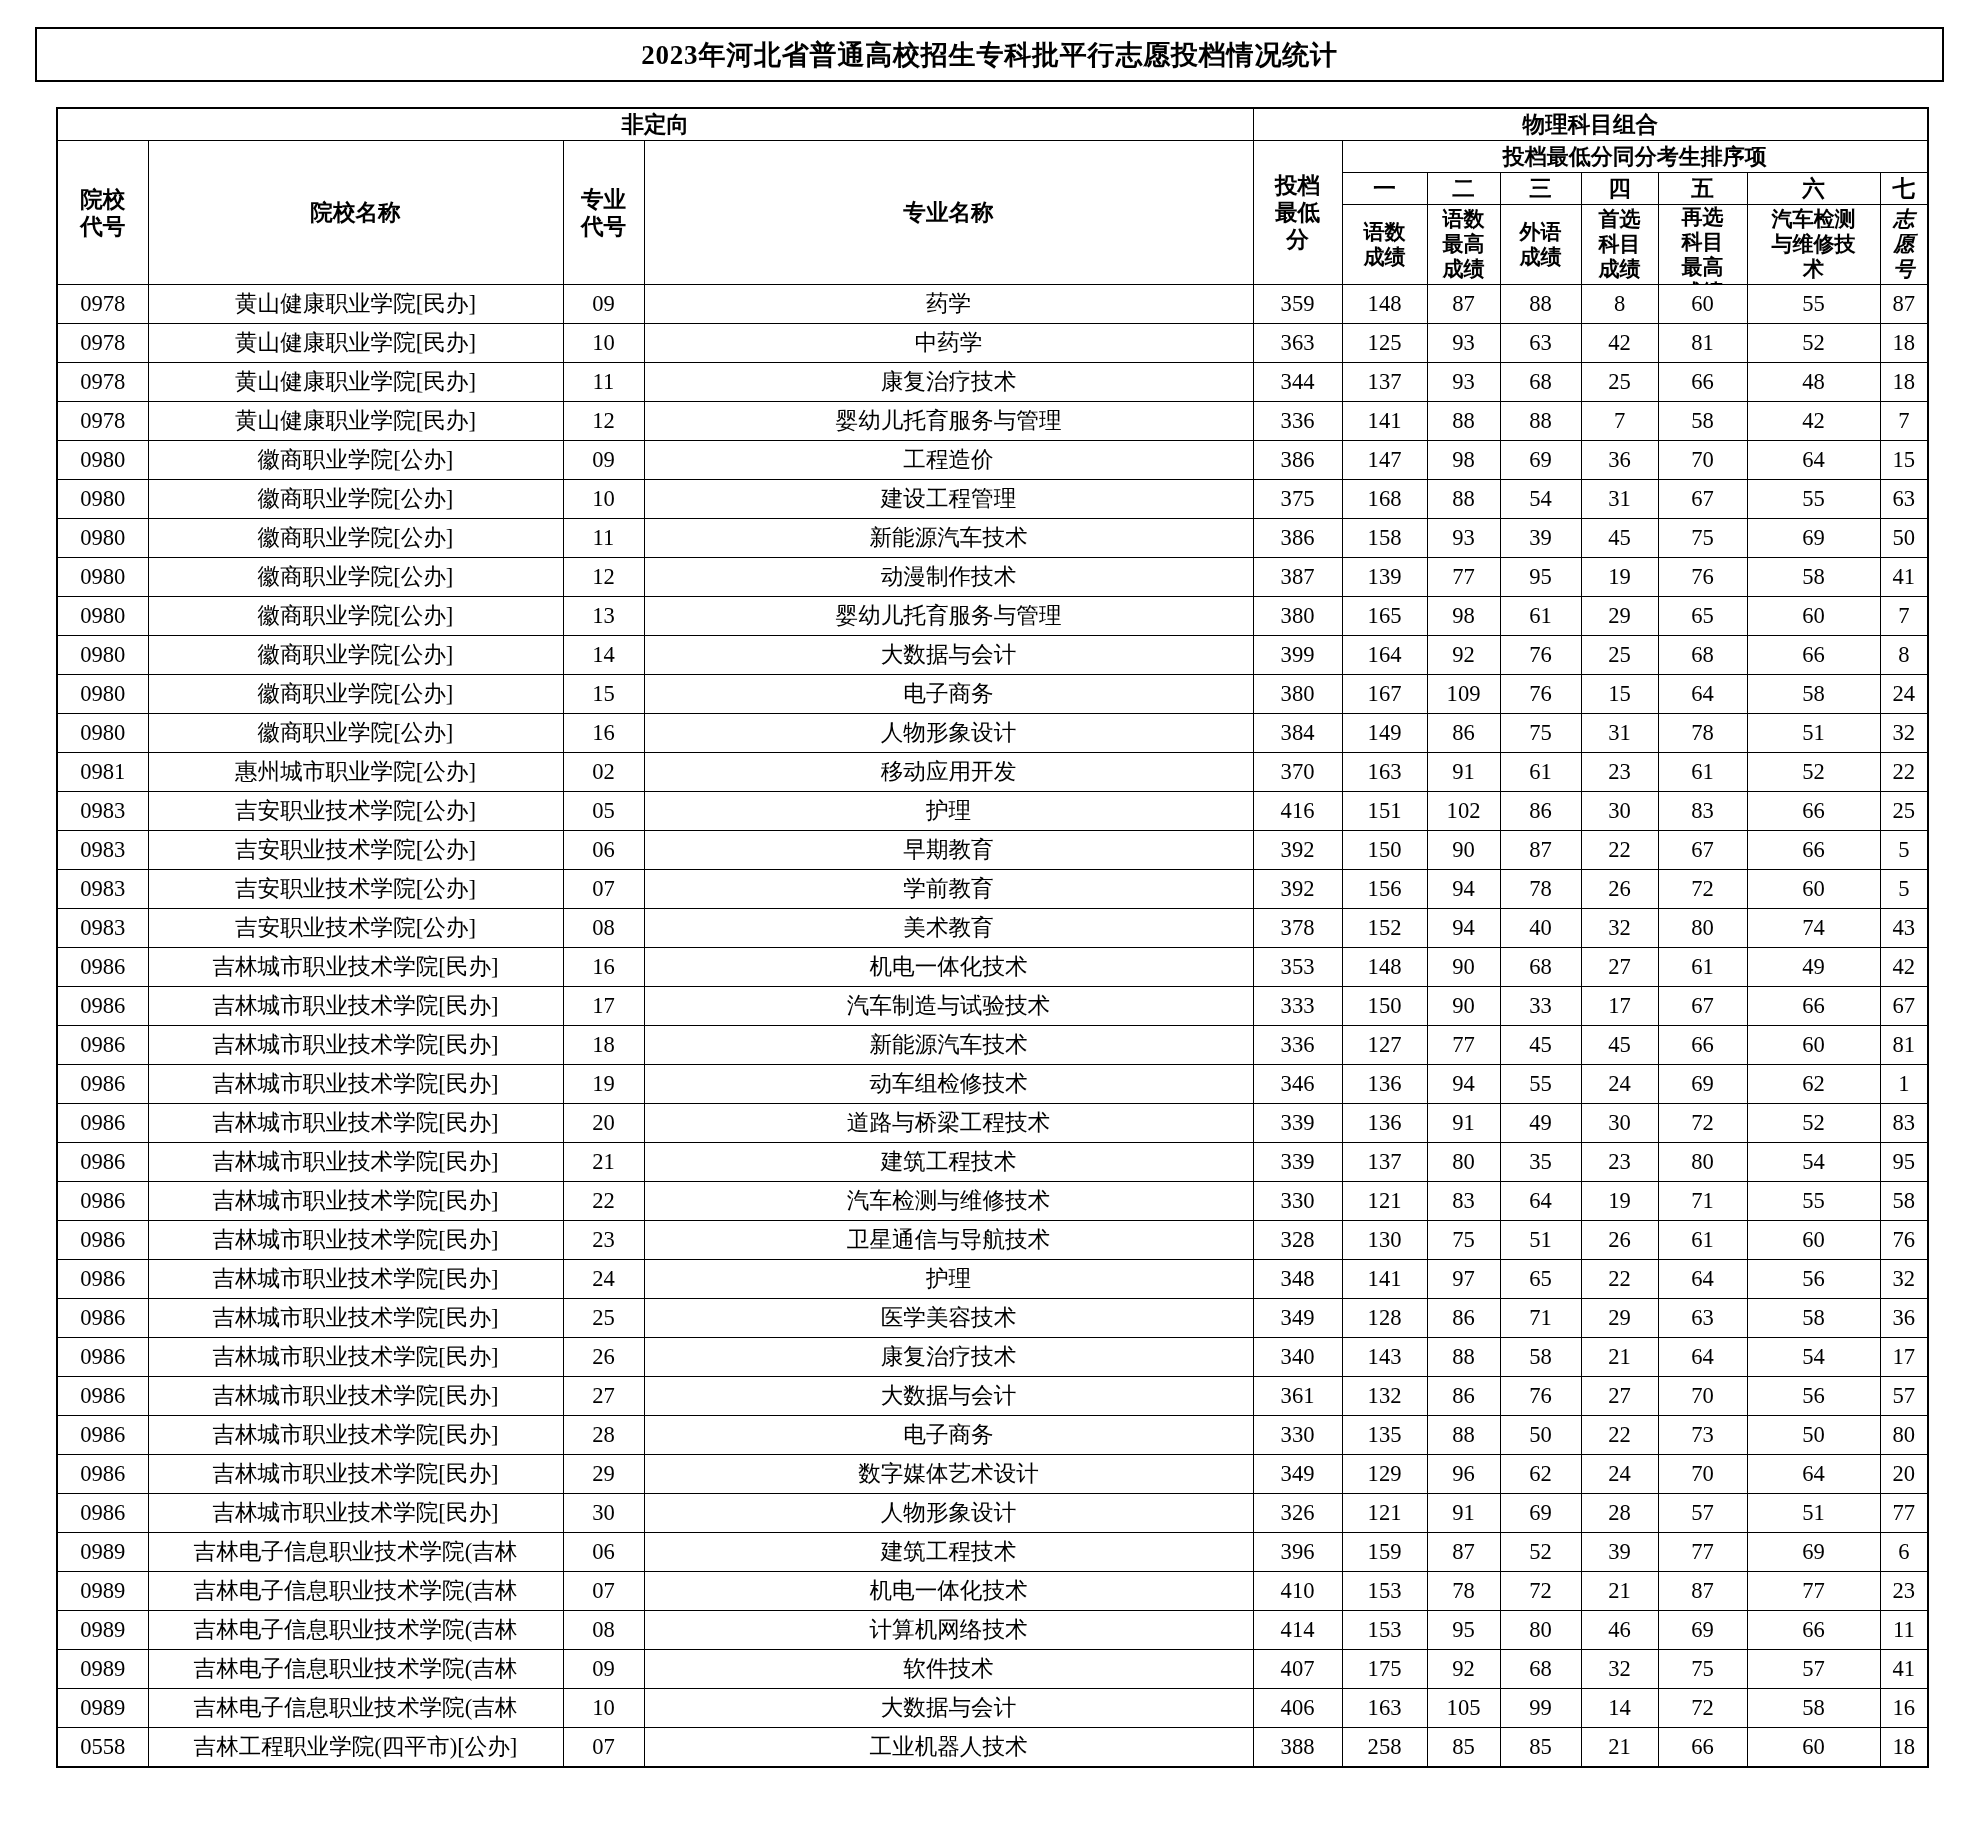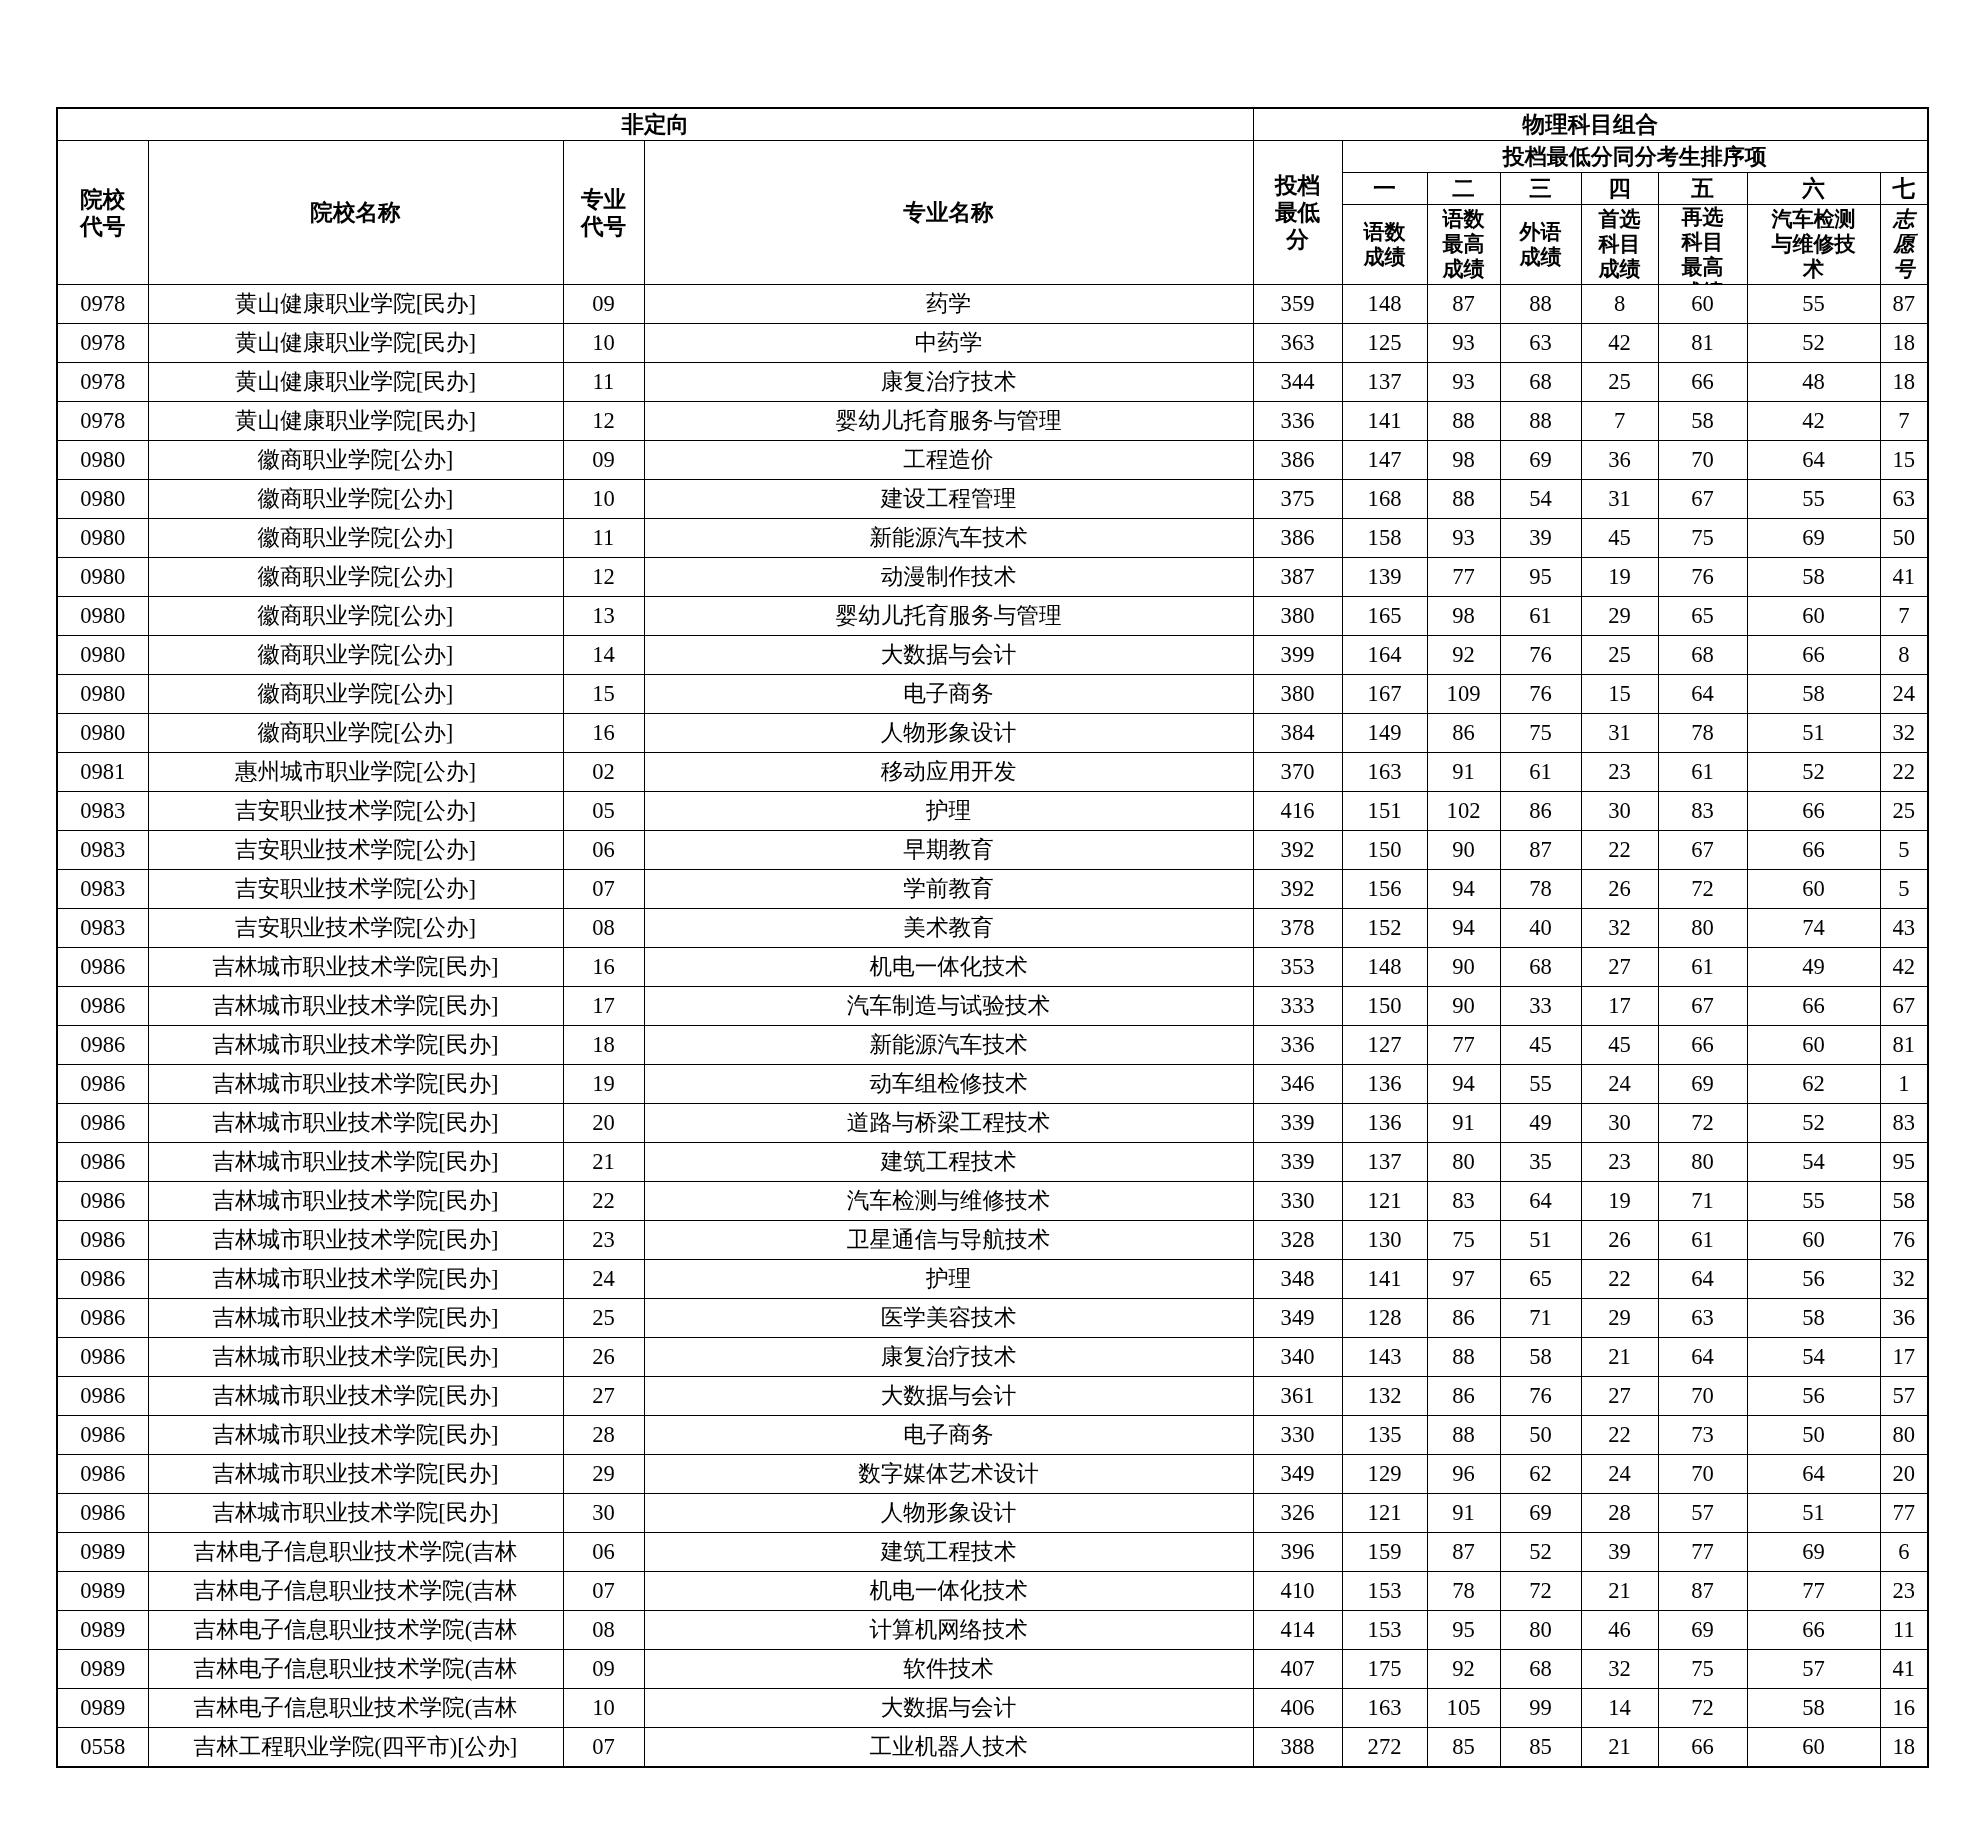--- a/index.html
+++ b/index.html
@@ -52,20 +52,23 @@
   .footer {
     position: absolute; left: 0; top: 1796px; width: 100%;
     text-align: center; font-size: 21px;
   }
 </style>
 </head>
 <body>
 
 <div class="page">
 
+  <div class="title-box">
+    <span>2023年河北省普通高校招生专科批平行志愿投档情况统计</span>
+  </div>
 
   <table class="main">
     <colgroup>
       <col style="width:91px">
         <col style="width:415px">
         <col style="width:81px">
       <col style="width:609px">
         <col style="width:89px">
         <col style="width:85px">
       <col style="width:73px">
@@ -659,21 +662,21 @@
           <td>72</td>
           <td>58</td>
           <td>16</td>
         </tr>
         <tr>
           <td>0558</td>
           <td>吉林工程职业学院(四平市)[公办]</td>
           <td>07</td>
           <td>工业机器人技术</td>
           <td>388</td>
-          <td>272</td>
+          <td>258</td>
           <td>85</td>
           <td>85</td>
           <td>21</td>
           <td>66</td>
           <td>60</td>
           <td>18</td>
         </tr>
       </tbody>
   </table>
 

